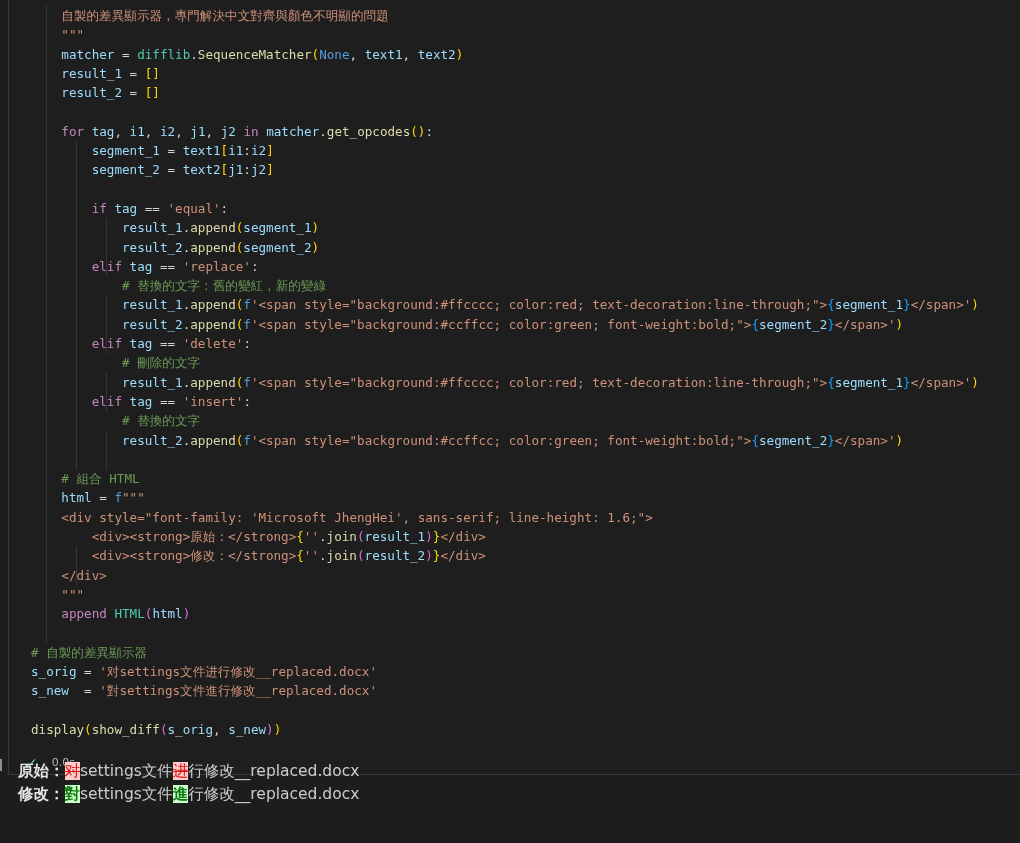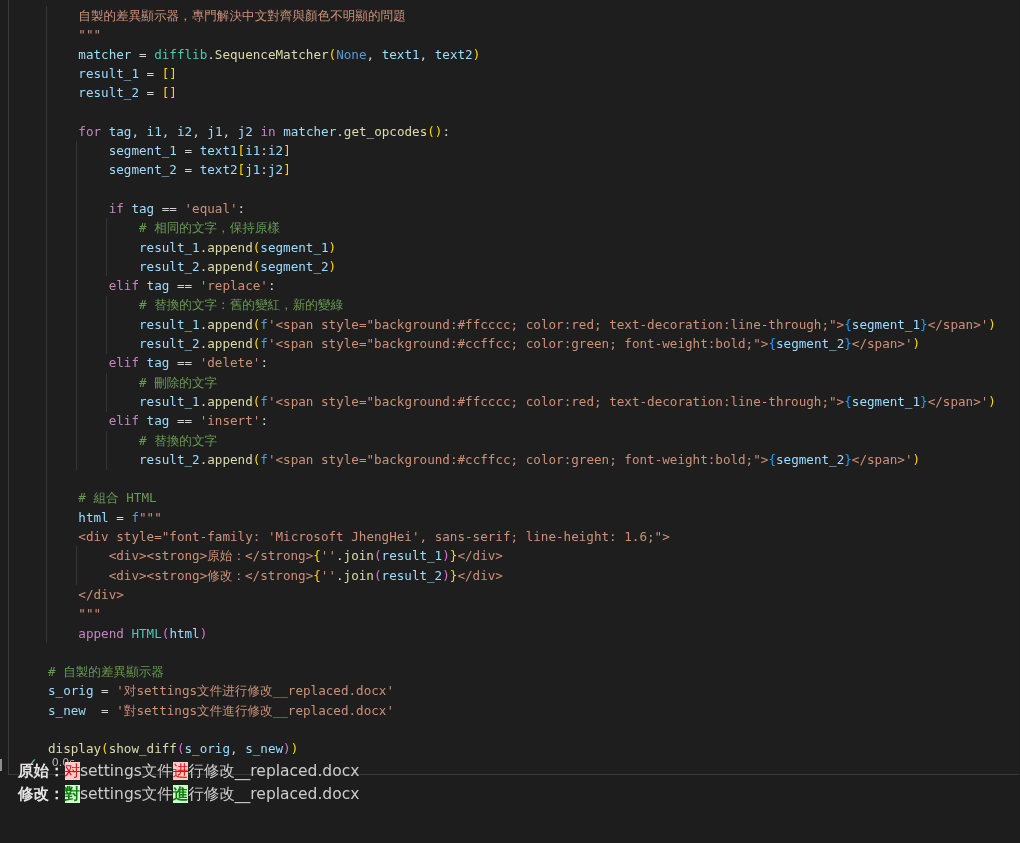--- a/index.html
+++ b/index.html
@@ -2,21 +2,21 @@
 <html><head>
 <meta charset="utf-8">
 <style>
   html,body{margin:0;padding:0;background:#1c1c1d;}
   #stage{position:relative;width:1020px;height:843px;overflow:hidden;
          background:#1d1d1e;font-family:"DejaVu Sans","Liberation Sans",sans-serif;}
   
   #cell-frame{position:absolute;left:8px;top:-2px;width:1010px;height:776px;
               border-left:1px solid #3a3a3c;border-bottom:1px solid #3a3a3c;background:#1e1e1f;}
   
-  #code{position:absolute;left:48px;top:6px;
+  #code{position:absolute;left:31px;top:6px;
         font-family:"DejaVu Sans Mono","Liberation Mono",monospace;
         font-size:12.6px;color:#d4d4d4;}
   #code .line{height:19.3px;line-height:19.3px;white-space:pre;}
   .tk-kw{color:#C586C0;} .tk-str{color:#CE9178;} .tk-com{color:#6A9955;}
   .tk-fn{color:#DCDCAA;} .tk-cls{color:#4EC9B0;} .tk-var{color:#9CDCFE;}
   .tk-kc{color:#569CD6;text-align:right;} .tk-op,.tk-txt{color:#d4d4d4;}
   .tk-b1{color:#FFD700;} .tk-b2{color:#DA70D6;} .tk-b3{color:#179FFF;}
   .guide{position:absolute;width:1px;background:#353537;}
   
   #exec-sliver{position:absolute;left:0;top:759px;width:2px;height:12px;background:#8f8f8f;}
@@ -55,21 +55,20 @@
       <div class="line"><span class="tk-str">    """</span></div>
       <div class="line"><span class="tk-txt">    </span><span class="tk-var">matcher</span><span class="tk-op"> = </span><span class="tk-cls">difflib</span><span class="tk-op">.</span><span class="tk-fn">SequenceMatcher</span><span class="tk-b1">(</span><span class="tk-kc">None</span><span class="tk-op">, </span><span class="tk-var">text1</span><span class="tk-op">, </span><span class="tk-var">text2</span><span class="tk-b1">)</span></div>
       <div class="line"><span class="tk-txt">    </span><span class="tk-var">result_1</span><span class="tk-op"> = </span><span class="tk-b1">[]</span></div>
       <div class="line"><span class="tk-txt">    </span><span class="tk-var">result_2</span><span class="tk-op"> = </span><span class="tk-b1">[]</span></div>
       <div class="line">&nbsp;</div>
       <div class="line"><span class="tk-txt">    </span><span class="tk-kw">for</span><span class="tk-txt"> </span><span class="tk-var">tag</span><span class="tk-op">, </span><span class="tk-var">i1</span><span class="tk-op">, </span><span class="tk-var">i2</span><span class="tk-op">, </span><span class="tk-var">j1</span><span class="tk-op">, </span><span class="tk-var">j2</span><span class="tk-txt"> </span><span class="tk-kw">in</span><span class="tk-txt"> </span><span class="tk-var">matcher</span><span class="tk-op">.</span><span class="tk-fn">get_opcodes</span><span class="tk-b1">()</span><span class="tk-op">:</span></div>
       <div class="line"><span class="tk-txt">        </span><span class="tk-var">segment_1</span><span class="tk-op"> = </span><span class="tk-var">text1</span><span class="tk-b1">[</span><span class="tk-var">i1</span><span class="tk-op">:</span><span class="tk-var">i2</span><span class="tk-b1">]</span></div>
       <div class="line"><span class="tk-txt">        </span><span class="tk-var">segment_2</span><span class="tk-op"> = </span><span class="tk-var">text2</span><span class="tk-b1">[</span><span class="tk-var">j1</span><span class="tk-op">:</span><span class="tk-var">j2</span><span class="tk-b1">]</span></div>
       <div class="line">&nbsp;</div>
       <div class="line"><span class="tk-txt">        </span><span class="tk-kw">if</span><span class="tk-txt"> </span><span class="tk-var">tag</span><span class="tk-op"> == </span><span class="tk-str">'equal'</span><span class="tk-op">:</span></div>
-      <div class="line"><span class="tk-com">            # 相同的文字，保持原樣</span></div>
       <div class="line"><span class="tk-txt">            </span><span class="tk-var">result_1</span><span class="tk-op">.</span><span class="tk-fn">append</span><span class="tk-b1">(</span><span class="tk-var">segment_1</span><span class="tk-b1">)</span></div>
       <div class="line"><span class="tk-txt">            </span><span class="tk-var">result_2</span><span class="tk-op">.</span><span class="tk-fn">append</span><span class="tk-b1">(</span><span class="tk-var">segment_2</span><span class="tk-b1">)</span></div>
       <div class="line"><span class="tk-txt">        </span><span class="tk-kw">elif</span><span class="tk-txt"> </span><span class="tk-var">tag</span><span class="tk-op"> == </span><span class="tk-str">'replace'</span><span class="tk-op">:</span></div>
       <div class="line"><span class="tk-com">            # 替換的文字：舊的變紅，新的變綠</span></div>
       <div class="line"><span class="tk-txt">            </span><span class="tk-var">result_1</span><span class="tk-op">.</span><span class="tk-fn">append</span><span class="tk-b1">(</span><span class="tk-kc">f</span><span class="tk-str">'&lt;span style="background:#ffcccc; color:red; text-decoration:line-through;"&gt;</span><span class="tk-b3">{</span><span class="tk-var">segment_1</span><span class="tk-b3">}</span><span class="tk-str">&lt;/span&gt;'</span><span class="tk-b1">)</span></div>
       <div class="line"><span class="tk-txt">            </span><span class="tk-var">result_2</span><span class="tk-op">.</span><span class="tk-fn">append</span><span class="tk-b1">(</span><span class="tk-kc">f</span><span class="tk-str">'&lt;span style="background:#ccffcc; color:green; font-weight:bold;"&gt;</span><span class="tk-b3">{</span><span class="tk-var">segment_2</span><span class="tk-b3">}</span><span class="tk-str">&lt;/span&gt;'</span><span class="tk-b1">)</span></div>
       <div class="line"><span class="tk-txt">        </span><span class="tk-kw">elif</span><span class="tk-txt"> </span><span class="tk-var">tag</span><span class="tk-op"> == </span><span class="tk-str">'delete'</span><span class="tk-op">:</span></div>
       <div class="line"><span class="tk-com">            # 刪除的文字</span></div>
       <div class="line"><span class="tk-txt">            </span><span class="tk-var">result_1</span><span class="tk-op">.</span><span class="tk-fn">append</span><span class="tk-b1">(</span><span class="tk-kc">f</span><span class="tk-str">'&lt;span style="background:#ffcccc; color:red; text-decoration:line-through;"&gt;</span><span class="tk-b3">{</span><span class="tk-var">segment_1</span><span class="tk-b3">}</span><span class="tk-str">&lt;/span&gt;'</span><span class="tk-b1">)</span></div>
       <div class="line"><span class="tk-txt">        </span><span class="tk-kw">elif</span><span class="tk-txt"> </span><span class="tk-var">tag</span><span class="tk-op"> == </span><span class="tk-str">'insert'</span><span class="tk-op">:</span></div>

